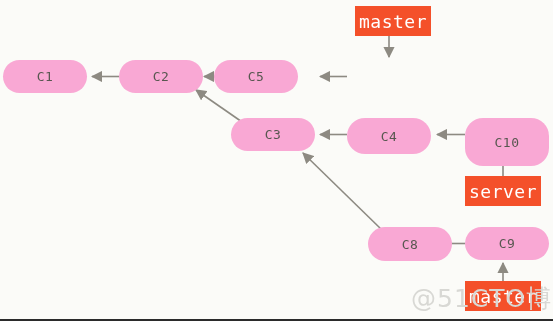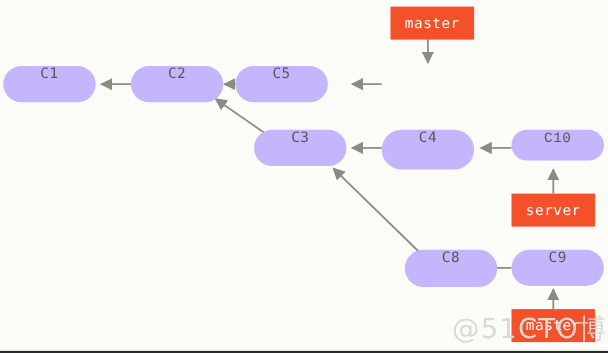--- a/index.html
+++ b/index.html
@@ -10,37 +10,37 @@
   #canvas {
     position: relative;
     width: 553px;
     height: 321px;
     background: #fbfbf8;
     overflow: hidden;
     font-family: "DejaVu Sans Mono", "Liberation Mono", monospace;
   }
   .commit {
     position: absolute;
-    background: #c4b5fd;
+    background: #f9a8d4;
     border-radius: 18px;
     color: #585750;
     font-family: "DejaVu Sans Mono", "Liberation Mono", monospace;
     font-size: 13px;
     display: flex;
-    align-items: flex-start;
+    align-items: center;
     justify-content: center;
     letter-spacing: 0.5px;
     box-sizing: border-box;
   }
   .ref {
     position: absolute;
     background: #f4502a;
     color: #ffffff;
     font-family: "DejaVu Sans Mono", "Liberation Mono", monospace;
-    font-size: 13px;
+    font-size: 18px;
     display: flex;
     align-items: center;
     justify-content: center;
     letter-spacing: 0.5px;
     box-sizing: border-box;
   }
   #edges {
     position: absolute;
     left: 0;
     top: 0;
@@ -101,21 +101,21 @@
   <div class="commit" style="left:214px; top:60px; width:84px; height:33px;">
     <span>C5</span>
   </div>
 
   <div class="commit" style="left:231px; top:118px; width:84px; height:33px;">
     <span>C3</span>
   </div>
   <div class="commit" style="left:347px; top:118px; width:84px; height:36px;">
     <span>C4</span>
   </div>
-  <div class="commit" style="left:465px; top:118px; width:84px; height:28px;font-family:Liberation Mono, monospace;">
+  <div class="commit" style="left:465px; top:118px; width:84px; height:48px;">
     <span>C10</span>
   </div>
 
   <div class="commit" style="left:368px; top:227px; width:84px; height:34px;">
     <span>C8</span>
   </div>
   <div class="commit" style="left:465px; top:227px; width:84px; height:33px;">
     <span>C9</span>
   </div>
 

